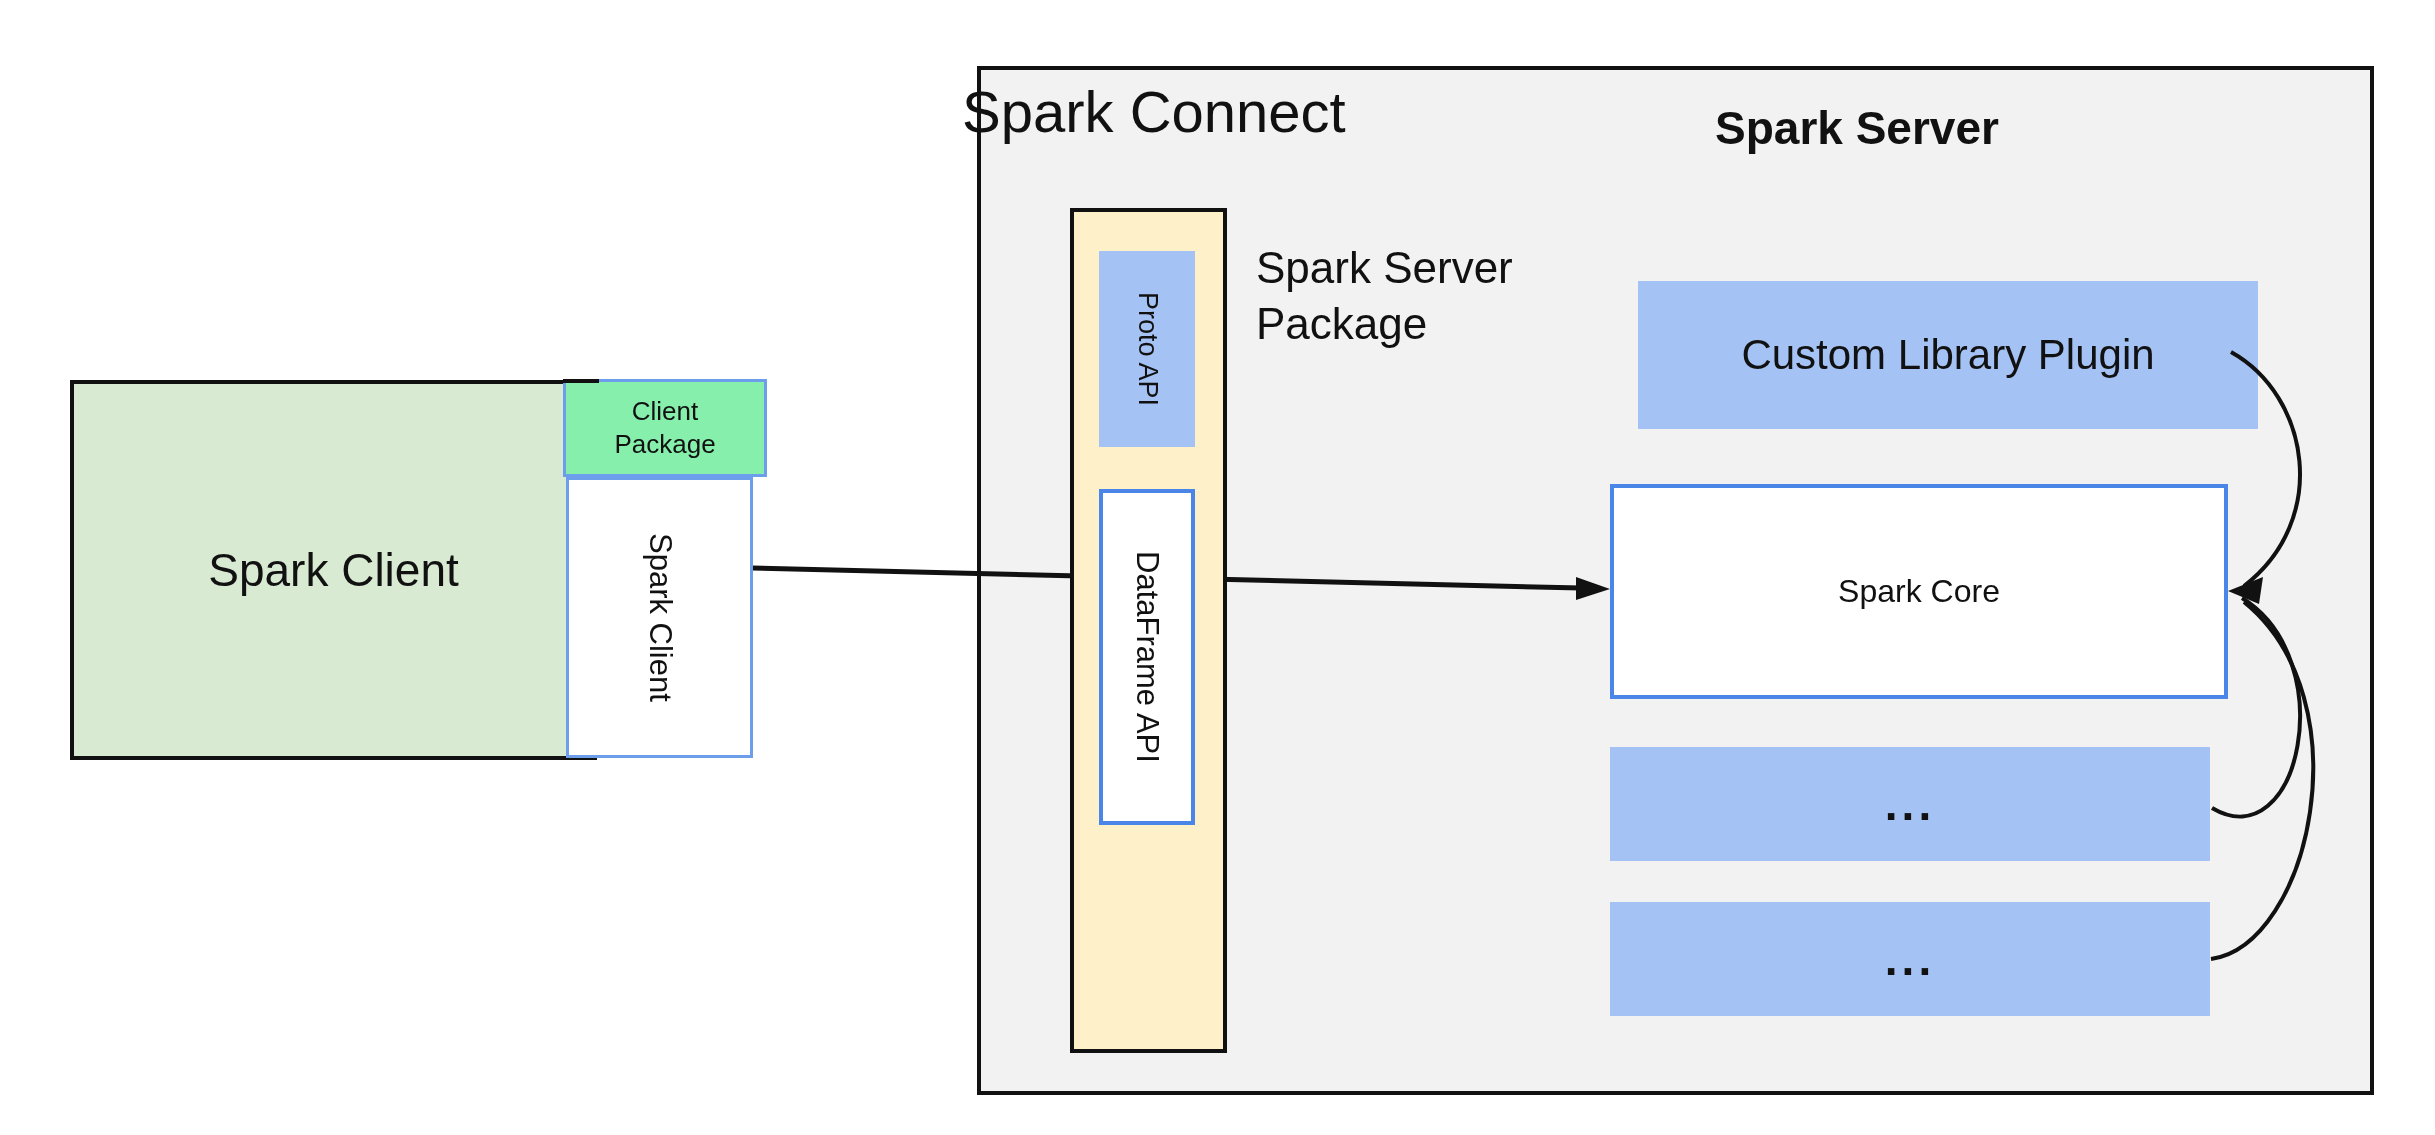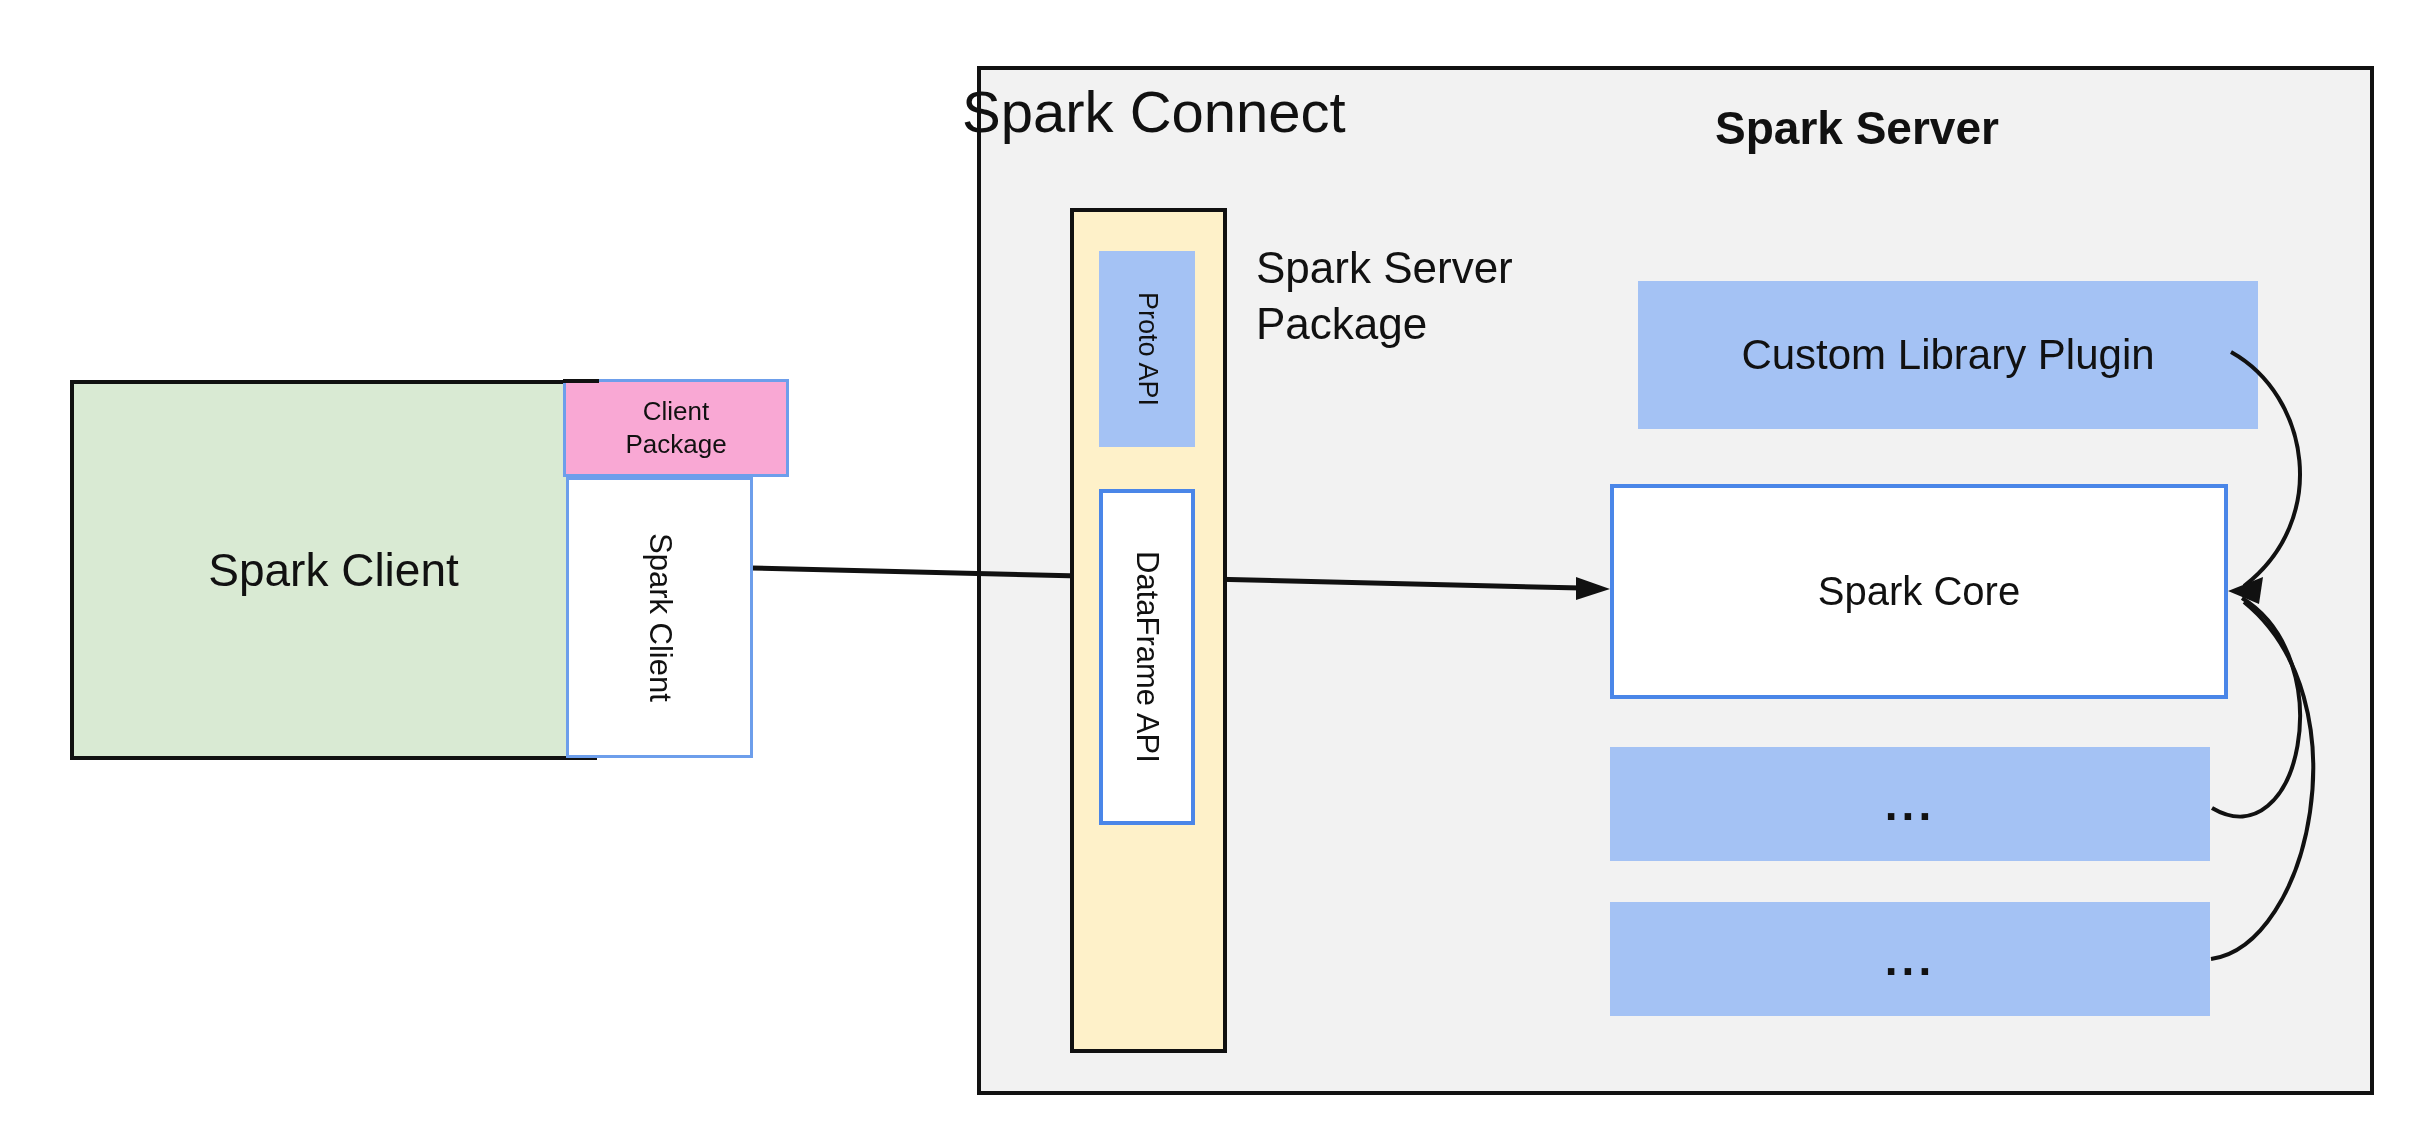--- a/index.html
+++ b/index.html
@@ -7,37 +7,37 @@
     position:relative;width:2435px;height:1135px;background:#ffffff;overflow:hidden;
     font-family:"Liberation Sans", sans-serif;color:#111111;
   }
   .abs{position:absolute;box-sizing:border-box;}
   .center{display:flex;align-items:center;justify-content:center;text-align:center;}
   
   .server-container{left:977px;top:66px;width:1397px;height:1029px;background:#F2F2F2;border:4px solid #111;z-index:1;}
   .library-bar{left:1070px;top:208px;width:157px;height:845px;background:#FEF1C9;border:4px solid #111;z-index:3;}
   .client-app{left:70px;top:380px;width:527px;height:380px;background:#D9EAD3;border:4px solid #111;z-index:3;}
   
-  .client-package{left:563px;top:379px;width:226px;height:98px;background:#f9a8d4;border:3px solid #6D9EEB;z-index:4;}
+  .client-package{left:563px;top:379px;width:204px;height:98px;background:#86efac;border:3px solid #6D9EEB;z-index:4;}
   .spark-client-box{left:566px;top:477px;width:187px;height:281px;background:#ffffff;border:3px solid #6D9EEB;z-index:4;}
   .proto-box{left:1099px;top:251px;width:96px;height:196px;background:#A4C2F4;z-index:4;}
   .df-box{left:1099px;top:489px;width:96px;height:336px;background:#ffffff;border:4px solid #4A86E8;z-index:4;}
   .plugin-box{left:1610px;top:281px;width:620px;height:148px;background:#A4C2F4;z-index:3;margin-left:28px;}
   .core-box{left:1610px;top:484px;width:618px;height:215px;background:#ffffff;border:4px solid #4A86E8;z-index:3;}
   .dots-box1{left:1610px;top:747px;width:600px;height:114px;background:#A4C2F4;z-index:3;}
   .dots-box2{left:1610px;top:902px;width:600px;height:114px;background:#A4C2F4;z-index:3;}
   
   .t-app{font-size:46px;line-height:58px;}
   .t-package{font-size:26px;line-height:33px;}
   .t-vclient{font-size:31px;}
   .t-connect{left:962px;top:74px;width:400px;font-size:58px;line-height:56px;text-align:left;z-index:2;margin-top:10px;}
   .t-library{left:1256px;top:240px;width:360px;font-size:44px;line-height:56px;text-align:left;z-index:2;}
   .t-server{left:1657px;top:100px;width:400px;font-size:46px;line-height:56px;font-weight:bold;text-align:center;z-index:2;}
   .t-plugin{font-size:42px;}
-  .t-core{font-size:40px;text-align:right;}
+  .t-core{font-size:32px;text-align:right;}
   .t-dots{font-size:46px;font-weight:bold;letter-spacing:4px;}
   .t-proto{font-size:27px;}
   .t-df{font-size:31px;}
   .vtext{writing-mode:vertical-rl;text-orientation:mixed;}
   svg.overlay{position:absolute;left:0;top:0;pointer-events:none;}
   #arrow-under{z-index:2;}
   #arrow-over{z-index:5;}
 </style>
 </head>
 <body>

